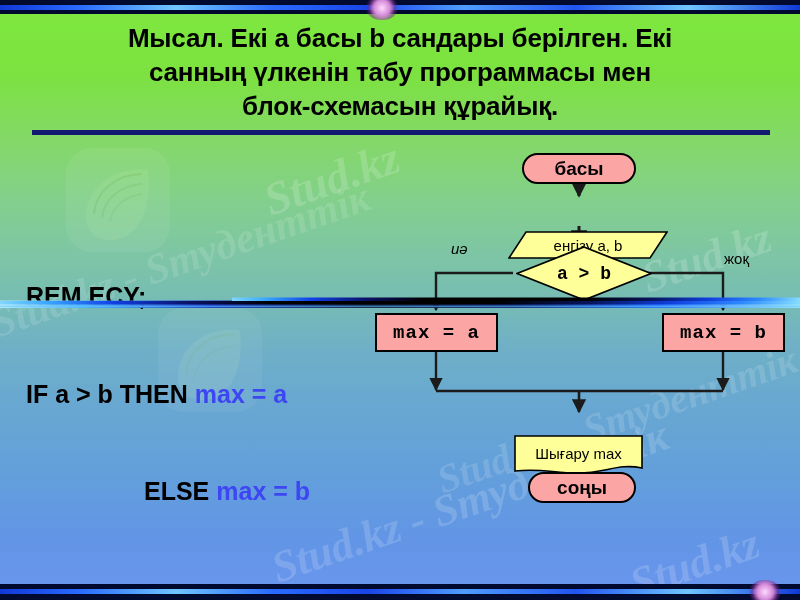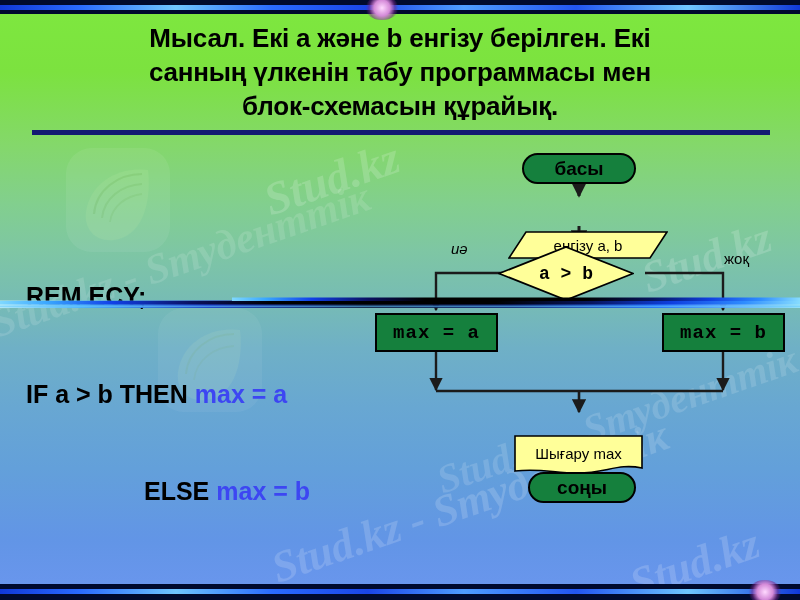--- a/index.html
+++ b/index.html
@@ -99,21 +99,21 @@
     white-space: pre;
   }
   .code .ln { display: block; }
   .code .ind { padding-left: 118px; }
   .blue { color: #3d46f2; }
 
   
   .fc { position: absolute; inset: 0; z-index: 12; }
   .node {
     position: absolute;
-    background: #15803d;
+    background: #fca5a5;
     border: 2px solid #000000;
     box-sizing: border-box;
     display: flex;
     align-items: center;
     justify-content: center;
     color: #000000;
     text-align: center;
   }
   .n-term { border-radius: 40px; font-size: 19px; font-weight: bold; }
   .n-io {
@@ -156,21 +156,21 @@
 </svg>
 
 <div class="wm" style="left:262px; top:152px; font-size:46px;">Stud.kz</div>
 <div class="wm" style="left:-18px; top:236px; font-size:42px; color:rgba(255,255,255,0.13);">Stud.kz - Sтуденттік</div>
 <div class="wm" style="left:640px; top:232px; font-size:44px;">Stud.kz</div>
 <div class="wm" style="left:262px; top:476px; font-size:44px; color:rgba(255,255,255,0.16);">Stud.kz - Sтуденттік</div>
 <div class="wm" style="left:428px; top:396px; font-size:40px; color:rgba(255,255,255,0.14);">Stud.kz - Sтуденттік</div>
 <div class="wm" style="left:628px; top:538px; font-size:44px;">Stud.kz</div>
 
 <div class="title">
-  <span>Мысал. Екі a және b енгізу берілген. Екі</span><br>
+  <span>Мысал. Екі a басы b сандары берілген. Екі</span><br>
   <span>санның үлкенін табу программасы мен</span><br>
   <span>блок-схемасын құрайық.</span>
 </div>
 <div class="title-rule"></div>
 
 <div class="code">
   <span class="ln">REM ECY;</span>
   <span class="ln"><span>IF a &gt; b THEN </span><span class="blue">max = a</span></span>
   <span class="ln ind"><span>ELSE </span><span class="blue">max = b</span></span>
   
@@ -209,21 +209,21 @@
     <span>басы</span>
   </div>
 
   <div class="node n-io" style="left:508px; top:198px; width:160px; height:28px;">
     <svg width="160" height="28" viewBox="0 0 160 28" style="position:absolute; left:0; top:0;">
       <polygon points="18,1 159,1 142,27 1,27" fill="#ffff99" stroke="#000000" stroke-width="1.6"></polygon>
     </svg>
     <span style="position:relative;">енгізу a, b</span>
   </div>
 
-  <div class="node" style="left:498px; top:246px; width:136px; height:55px; border:none; background:none;">
+  <div class="node" style="left:516px; top:246px; width:136px; height:55px; border:none; background:none;">
     <svg width="136" height="55" viewBox="0 0 136 55" style="position:absolute; left:0; top:0;">
       <polygon points="68,1 135,27.5 68,54 1,27.5" fill="#ffff99" stroke="#000000" stroke-width="1.8"></polygon>
     </svg>
     <span style="position:relative; font-family:'Liberation Mono', monospace; font-size:18px; font-weight:bold;">a  &gt;  b</span>
   </div>
 
   <div class="edge-label" style="left:451px; top:240px;font-style:italic;">иә</div>
   <div class="edge-label" style="left:724px; top:250px;">жоқ</div>
 
   <div class="node n-proc" style="left:375px; top:313px; width:123px; height:39px;">

